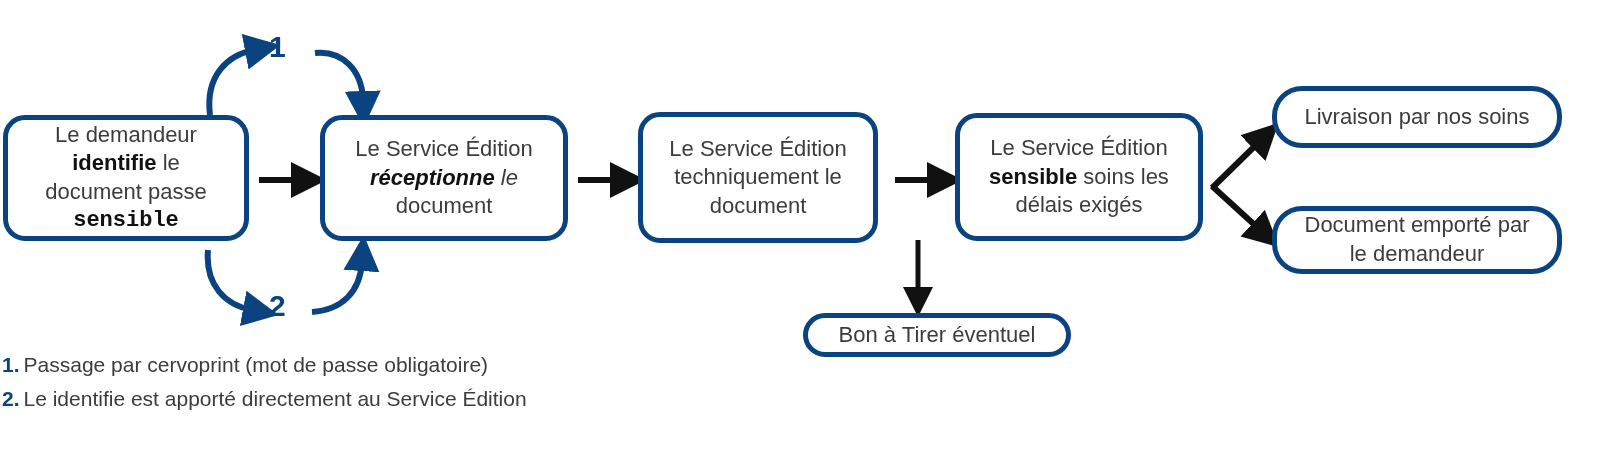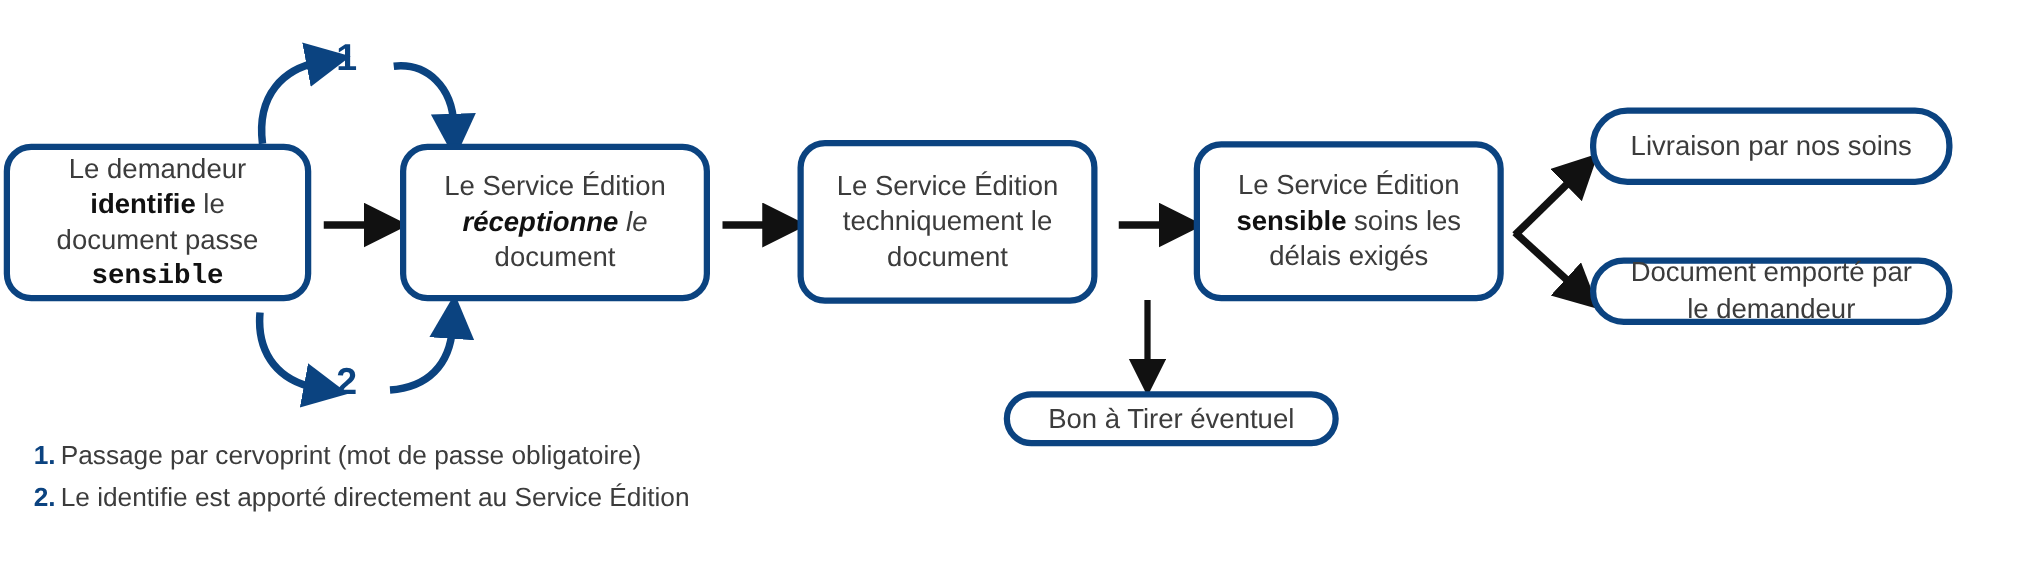--- a/index.html
+++ b/index.html
@@ -54,21 +54,21 @@
 
   .footnotes {
     position: absolute;
     left: 2px;
     top: 348px;
     width: 900px;
     font-size: 21px;
     color: #3c3c3c;
     line-height: 1.62;
   }
-  .footnote { white-space: nowrap; margin-left: 25px; }
+  .footnote { white-space: nowrap; }
   .fn-num {
     color: #0b4380;
     font-weight: bold;
     margin-right: 4px;
   }
 </style>
 </head>
 <body>
 
 <div id="canvas">
@@ -154,21 +154,21 @@
         <span style="display: block;"><span>délais exigés</span></span>
       </span>
   </div>
 
   <div class="node pill" style="left:1272px; top:86px; width:290px; height:62px;">
     <span class="txt">
         <span style="display: block;"><span>Livraison par nos soins</span></span>
       </span>
   </div>
 
-  <div class="node pill" style="left:1272px; top:206px; width:290px; height:54px;">
+  <div class="node pill" style="left:1272px; top:206px; width:290px; height:68px;">
     <span class="txt">
         <span style="display: block;"><span>Document emporté par</span></span>
         <span style="display: block;"><span>le demandeur</span></span>
       </span>
   </div>
 
   <div class="node pill" style="left:803px; top:313px; width:268px; height:44px;">
     <span class="txt">
         <span style="display: block;"><span>Bon à Tirer éventuel</span></span>
       </span>

